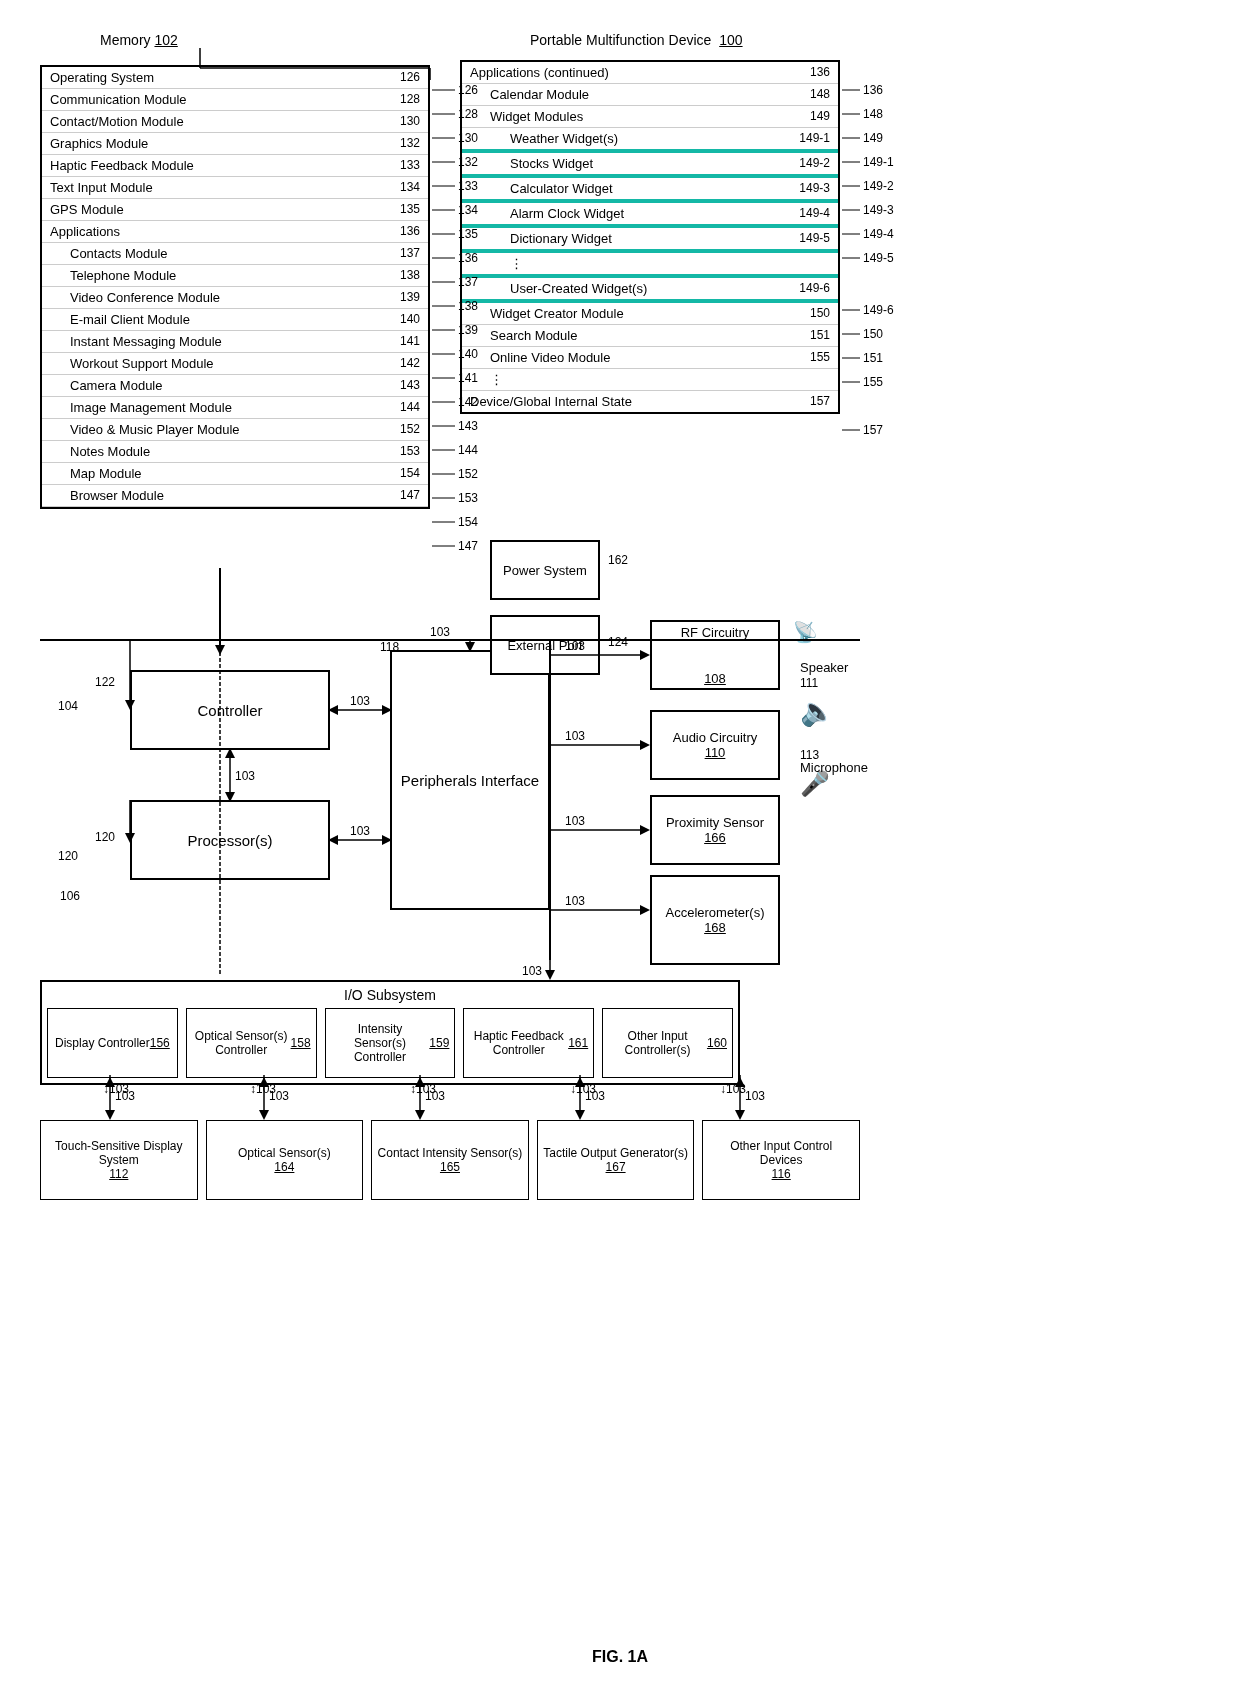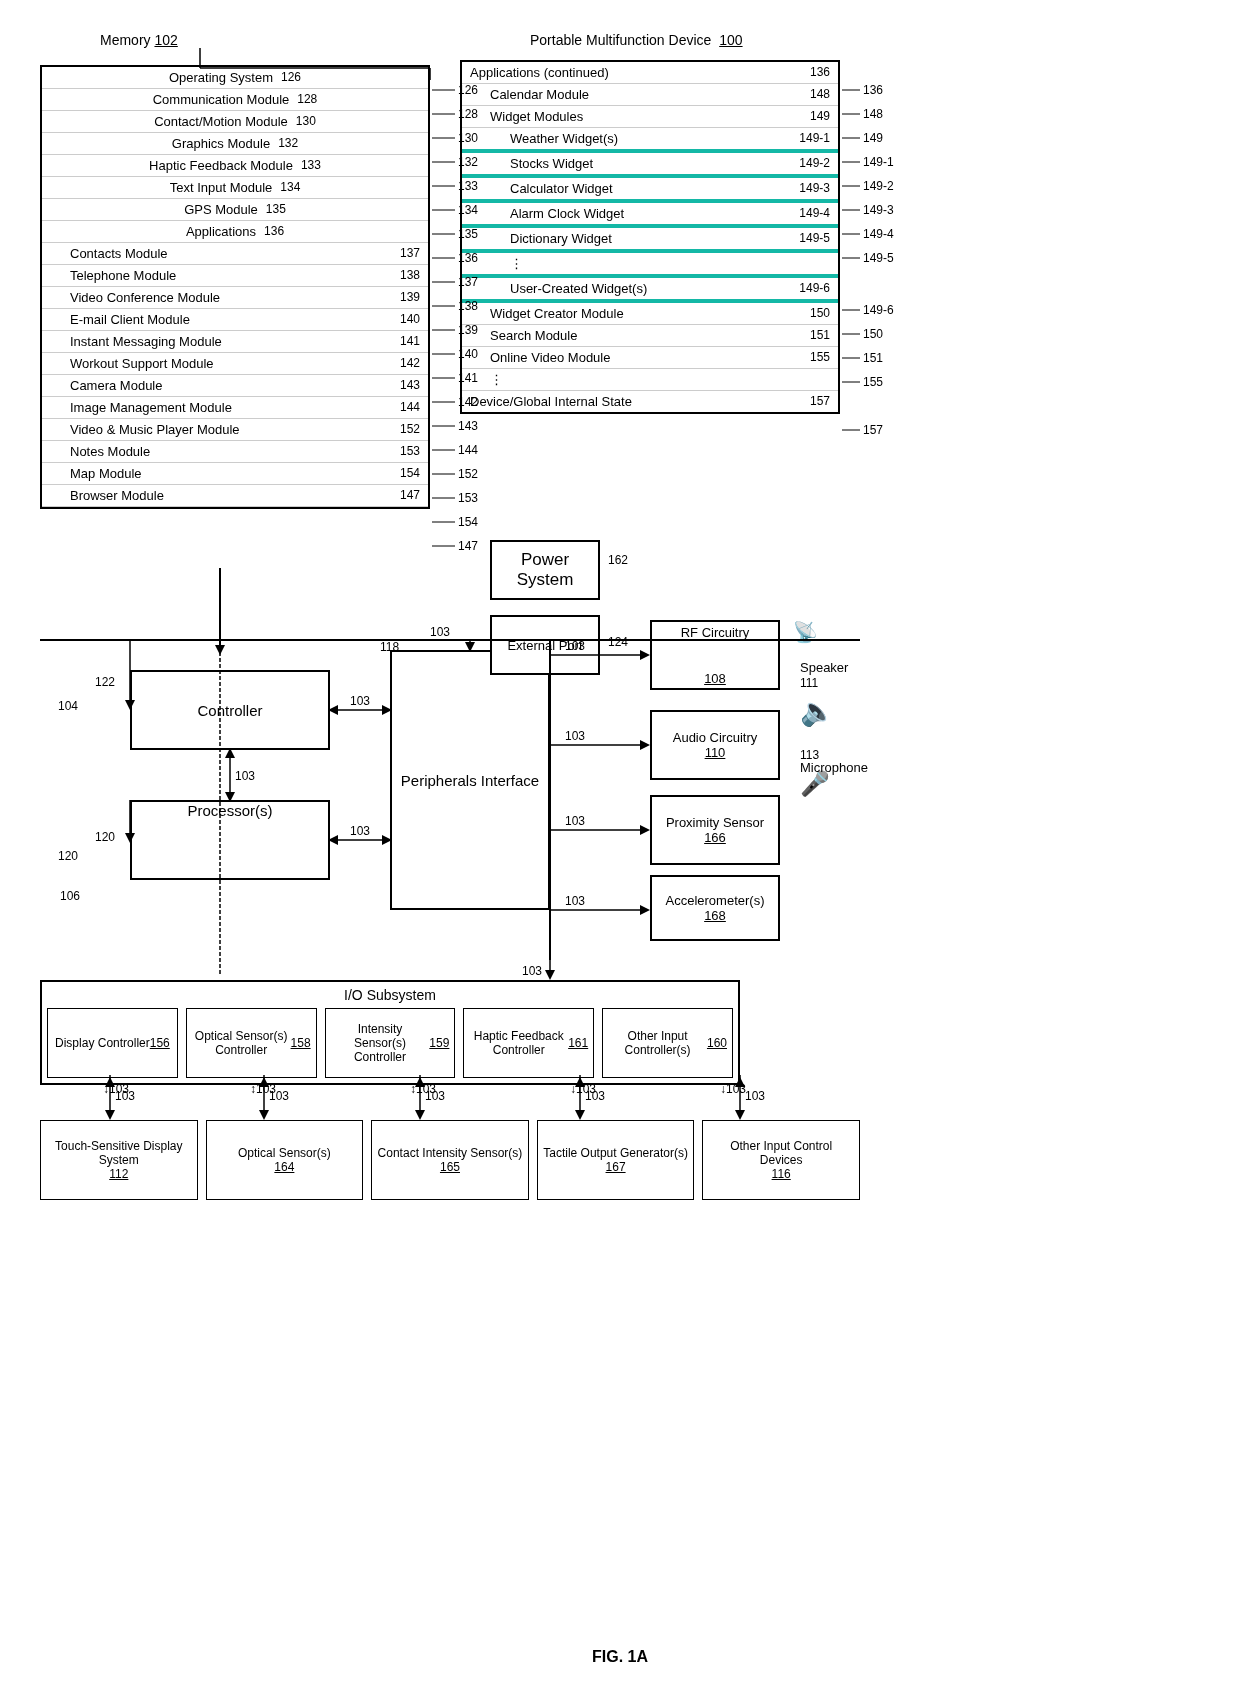--- a/index.html
+++ b/index.html
@@ -24,21 +24,21 @@
       top: 60px;
       left: 40px;
       width: 390px;
       border: 2px solid #000;
       background: #fff;
     }
     .memory-item {
       padding: 3px 8px;
       border-bottom: 1px solid #ccc;
       display: flex;
-      justify-content: center;
+      justify-content: space-between;
       font-size: 13px;
     }
     .memory-item:last-child { border-bottom: none; }
     .memory-item-indented {
       padding: 3px 8px 3px 28px;
       border-bottom: 1px solid #ccc;
       display: flex;
       justify-content: space-between;
       font-size: 13px;
     }
@@ -102,20 +102,21 @@
     }
     
     .processor-box {
       position: absolute;
       top: 800px;
       left: 130px;
       width: 200px;
       height: 80px;
       border: 2px solid #000;
       display: flex;
+      align-items: center;
       justify-content: center;
       font-size: 15px;
       background: #fff;
     }
     
     .peripherals-box {
       position: absolute;
       top: 650px;
       left: 390px;
       width: 160px;
@@ -133,21 +134,21 @@
       position: absolute;
       top: 540px;
       left: 490px;
       width: 110px;
       height: 60px;
       border: 2px solid #000;
       display: flex;
       align-items: center;
       justify-content: center;
       text-align: center;
-      font-size: 17px;
+      font-size: 13px;
       background: #fff;
     }
     
     .external-port-box {
       position: absolute;
       top: 615px;
       left: 490px;
       width: 110px;
       height: 60px;
       border: 2px solid #000;
@@ -202,21 +203,21 @@
       text-align: center;
       font-size: 13px;
       background: #fff;
     }
     
     .accelerometer-box {
       position: absolute;
       top: 875px;
       left: 650px;
       width: 130px;
-      height: 66px;
+      height: 90px;
       border: 2px solid #000;
       display: flex;
       align-items: center;
       justify-content: center;
       text-align: center;
       font-size: 13px;
       background: #fff;
     }
     
     .io-subsystem-box {

